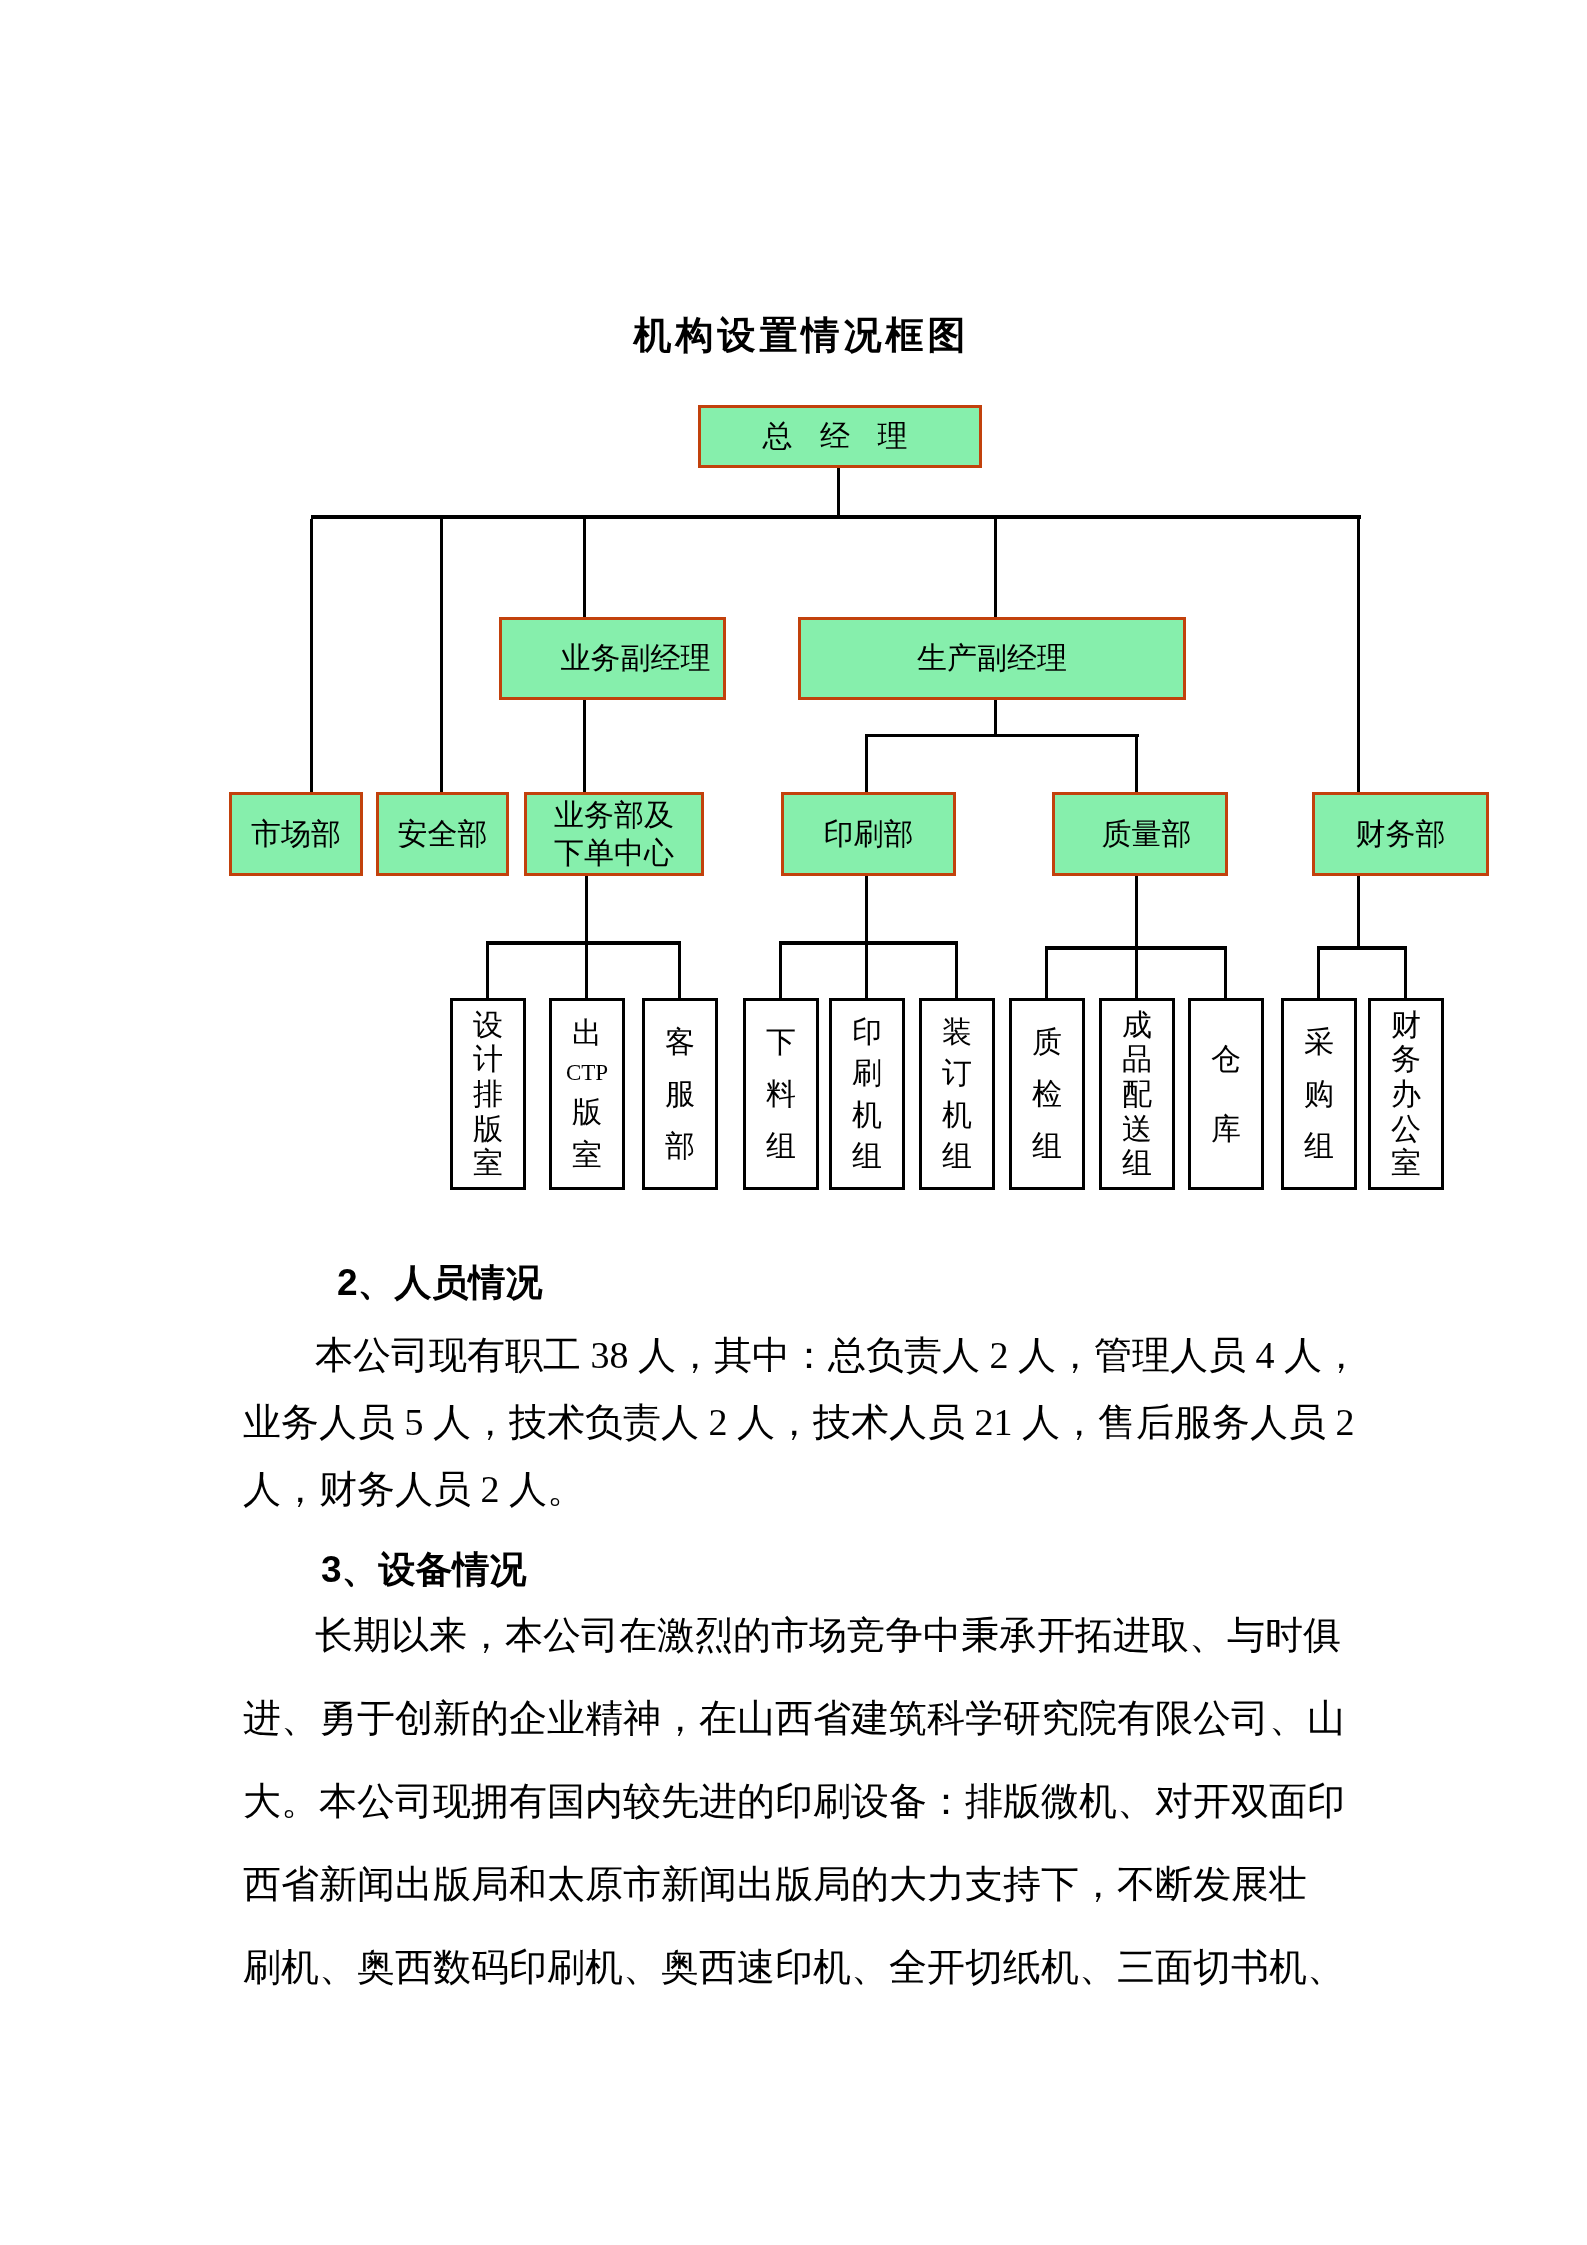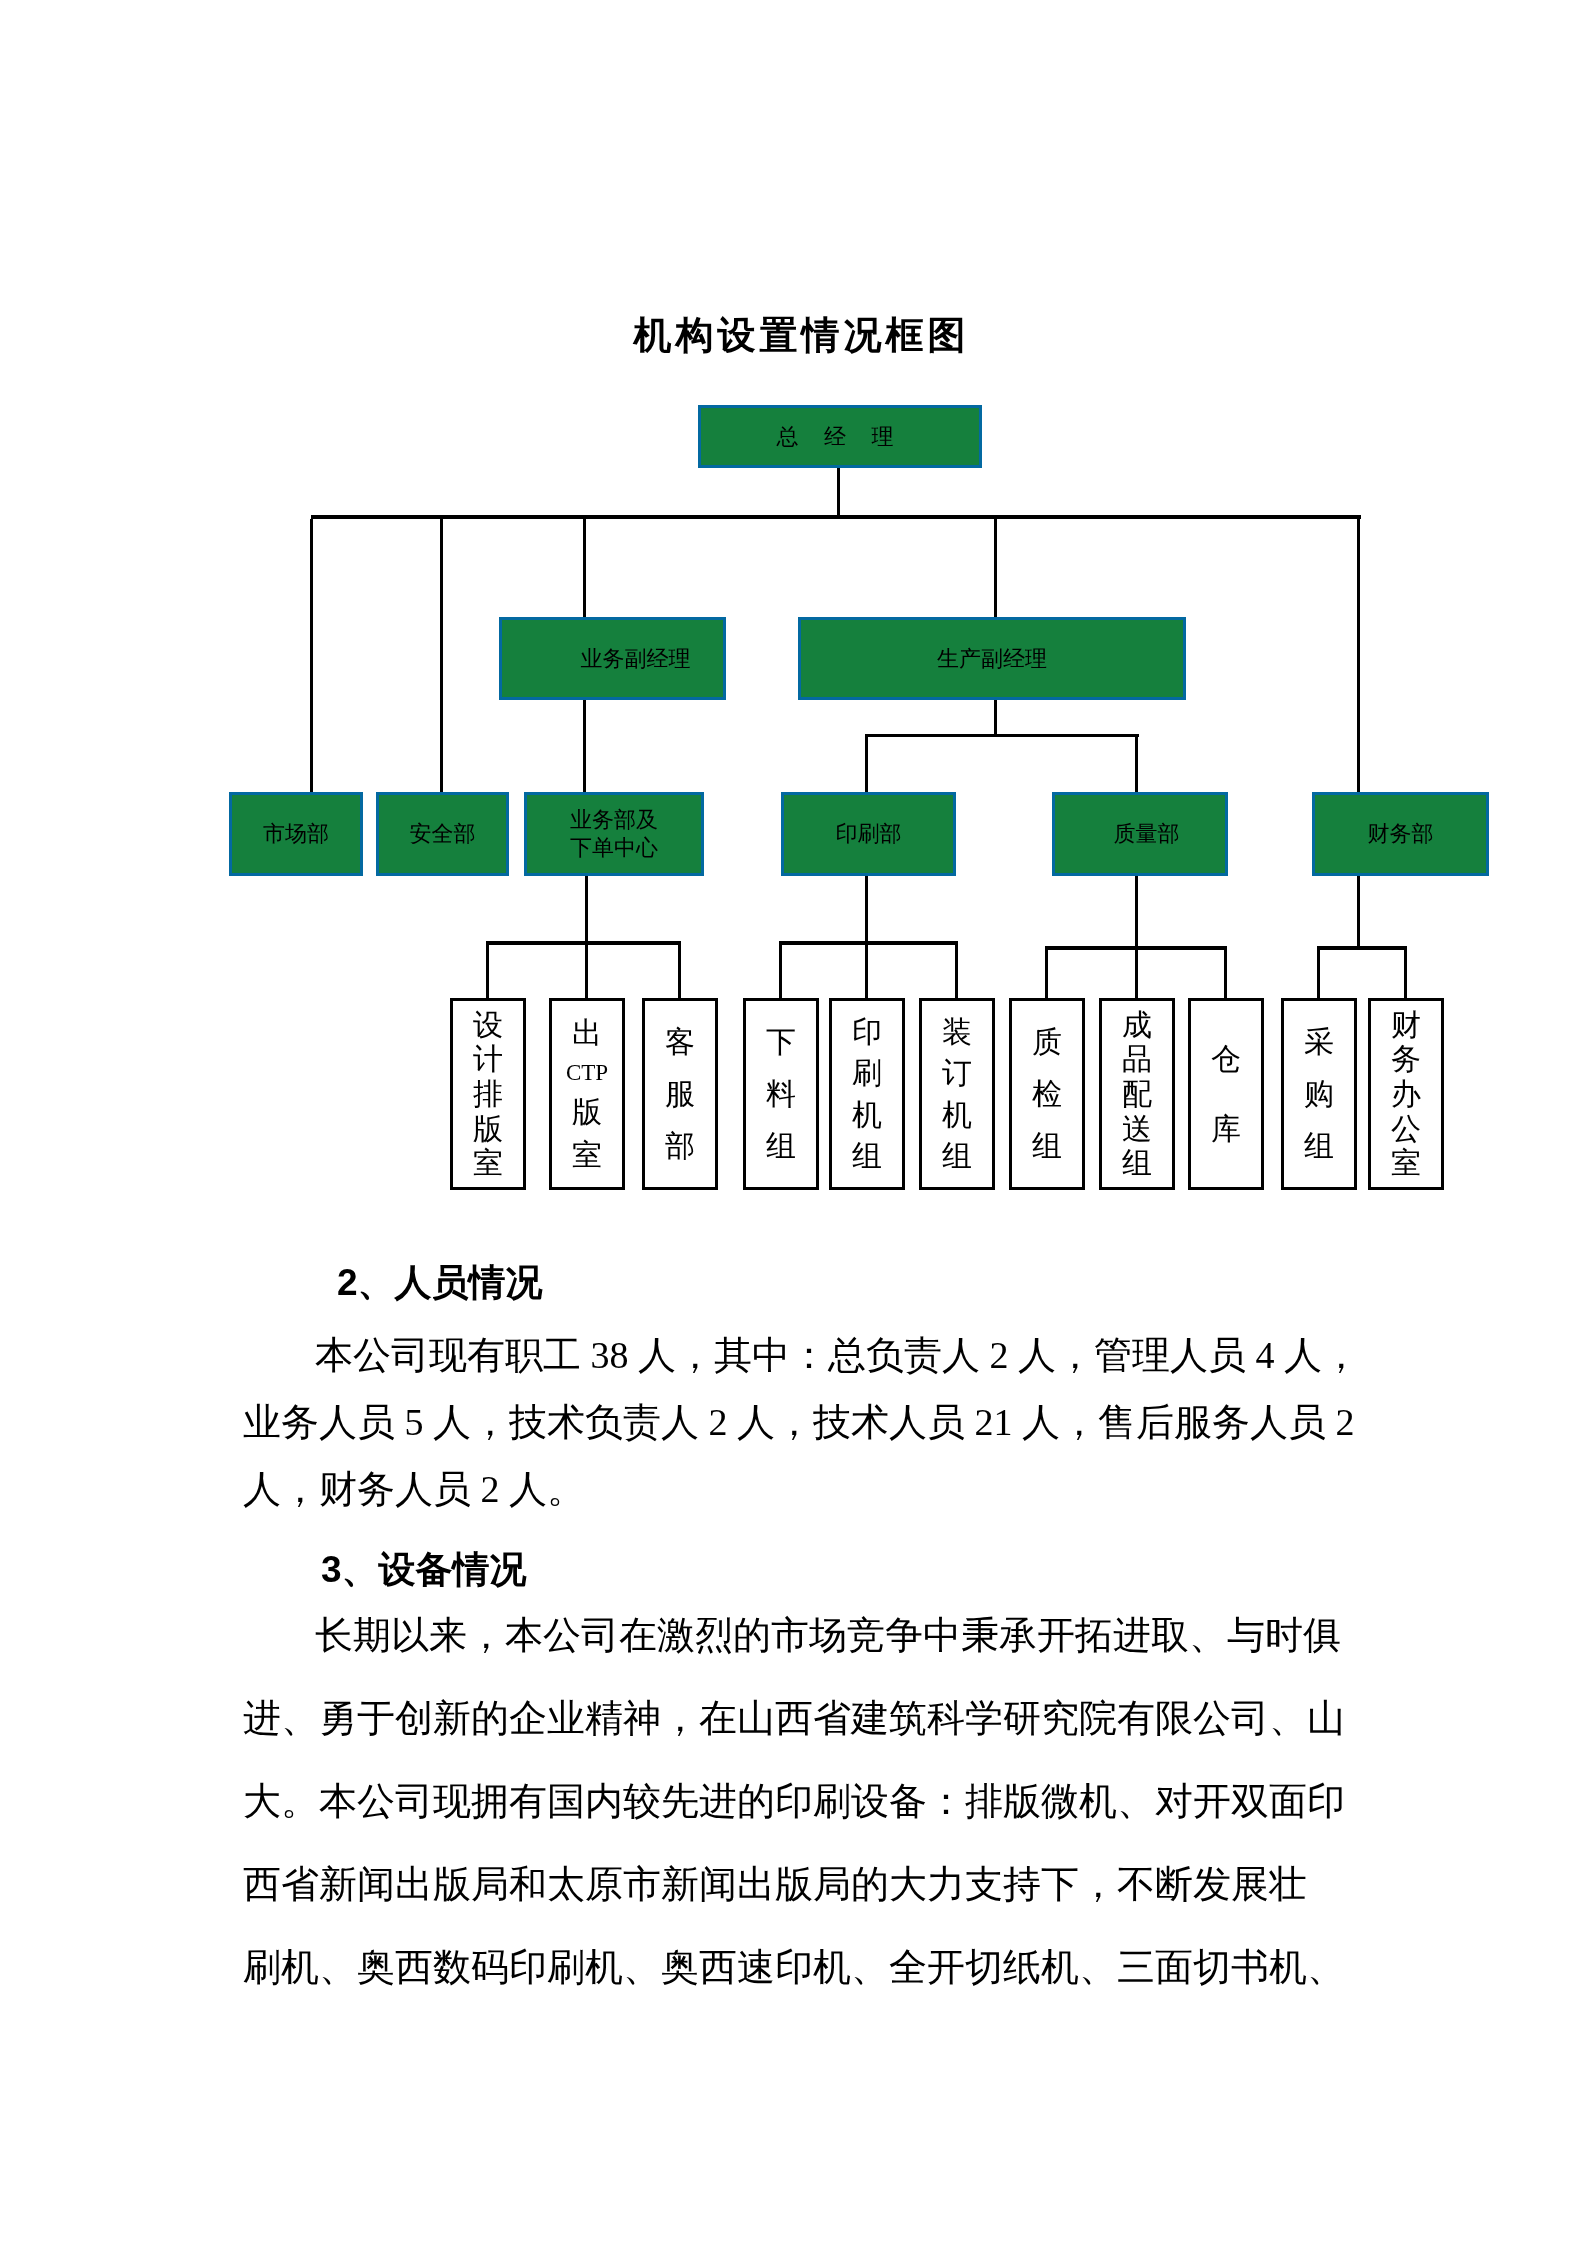--- a/index.html
+++ b/index.html
@@ -16,25 +16,25 @@
   .doc-title {
     position:absolute; left:243px; top:312px; width:1117px;
     text-align:center;
     font-size:38px; font-weight:bold; letter-spacing:4px;
     line-height:46px;
     white-space:nowrap;
   }
   
   .obox {
     position:absolute;
-    border:3px solid #0369a1;
-    background:#15803d;
+    border:3px solid #c2410c;
+    background:#86efac;
     box-sizing:border-box;
     display:flex; align-items:center; justify-content:center;
-    font-size:22px; text-align:center;
+    font-size:30px; text-align:center;
     white-space:nowrap;
   }
   .obox.two { flex-direction:column; line-height:1.28; }
   .obox.root { letter-spacing:10px; }
   
   .ln { position:absolute; background:#000; }
   
   .vbox {
     position:absolute;
     width:76px; height:192px; top:998px;

